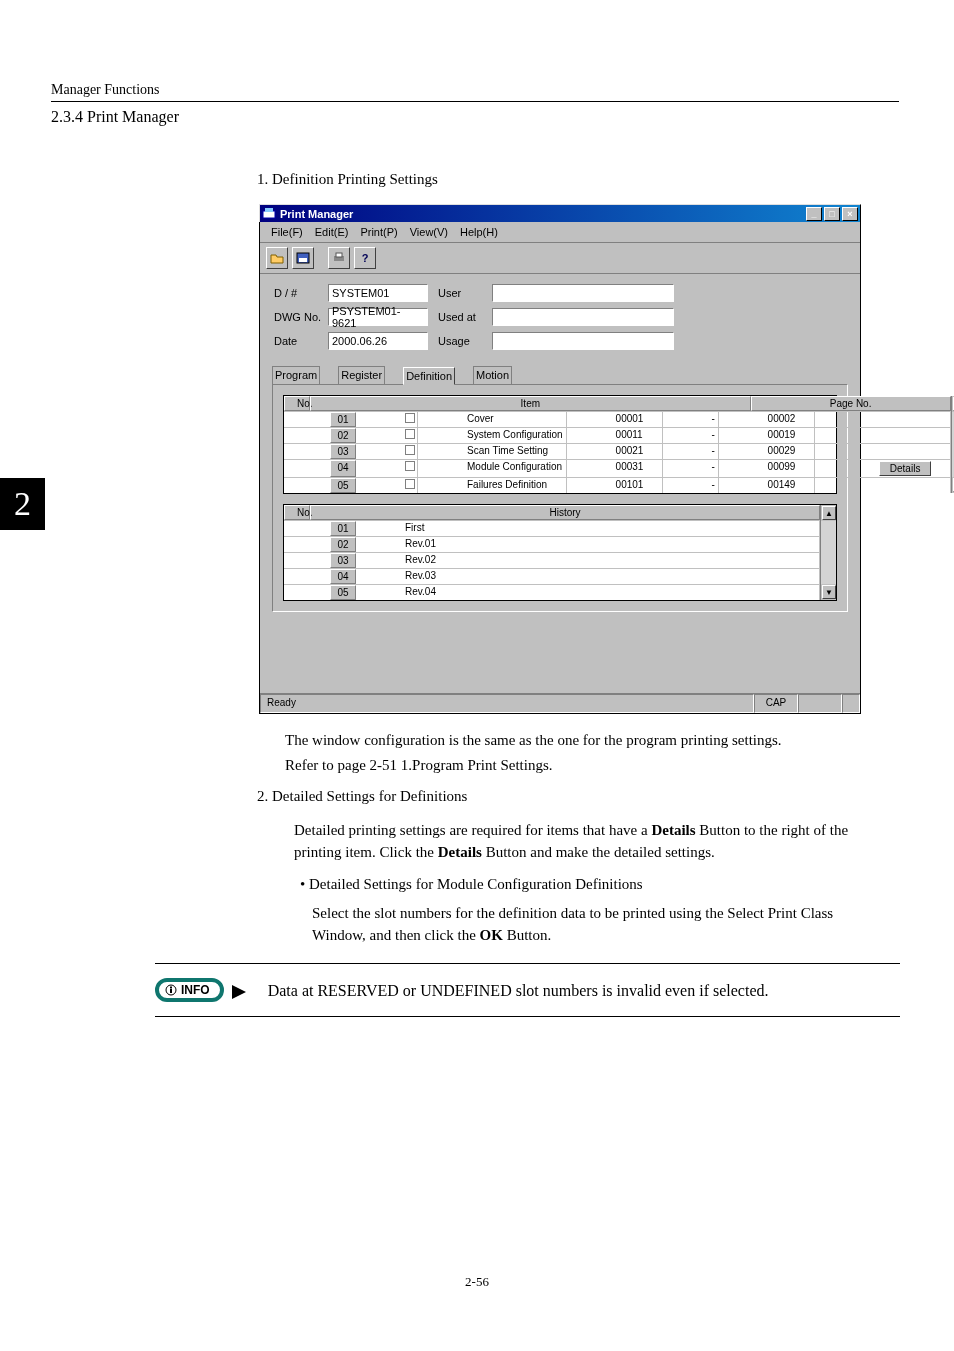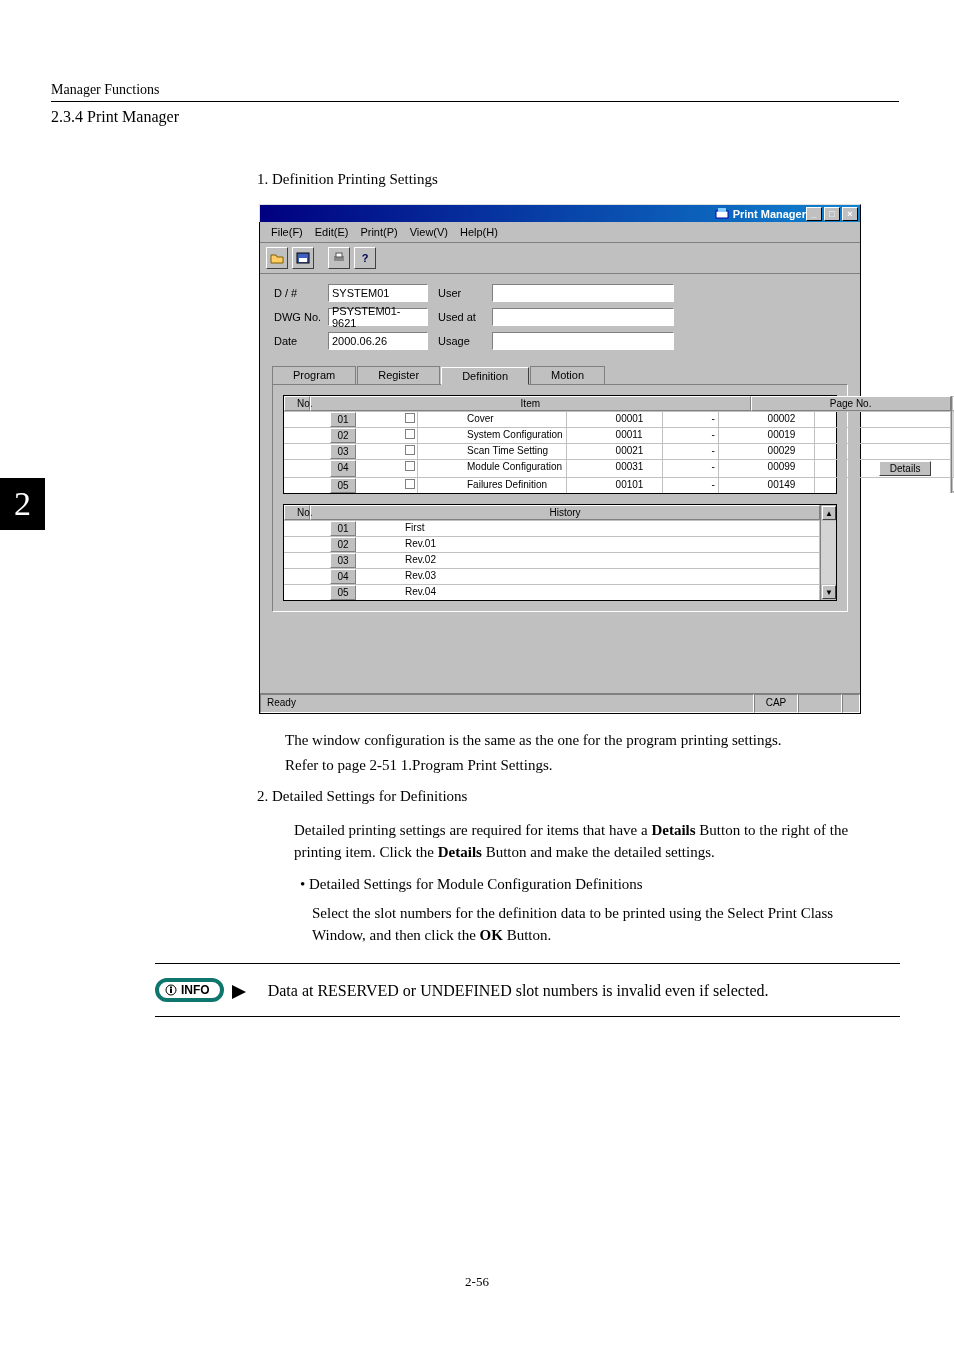--- a/index.html
+++ b/index.html
@@ -25,21 +25,21 @@
   .info-badge svg { margin-right:4px; }
   .info-arrow { display:inline-block; width:0; height:0; border-left:14px solid #000; border-top:7px solid transparent; border-bottom:7px solid transparent; vertical-align:middle; margin-left:4px; }
   .info-text { display:inline; margin-left:18px; font-size:16px; }
 
   .page-num { position:absolute; left:0; width:954px; top:1274px; text-align:center; font-size:13px; }
 
   
   .pm-window { position:absolute; left:259px; top:204px; width:602px; height:510px; font-family:"MS Sans Serif",Arial,sans-serif; font-size:11px; color:#000; }
 
   .pm-title { background:linear-gradient(to right,#000080,#1084d0); color:#fff; height:18px; display:flex; align-items:center; padding:0 2px; font-weight:bold; border-top:1px solid #dfdfdf; border-left:1px solid #dfdfdf; border-right:1px solid #000; }
-  .pm-title .title-left { display:flex; align-items:center; flex:1;justify-content:flex-end; }
+  .pm-title .title-left { display:flex; align-items:center; flex:1; }
   .pm-title .pm-icon { width:14px; height:14px; margin-right:4px; display:inline-block; }
   .win-btns { display:flex; gap:2px; }
   .win-btn { width:16px; height:14px; background:#c0c0c0; border:1px solid #fff; border-right-color:#000; border-bottom-color:#000; font-size:9px; display:flex; align-items:center; justify-content:center; font-family:Arial; font-weight:bold; }
 
   .pm-body { background:#c0c0c0; border:1px solid #000; border-top:none; padding:0; height:492px; display:flex; flex-direction:column; }
   .pm-menu { display:flex; gap:2px; padding:2px 6px; border-bottom:1px solid #808080; background:#c0c0c0; }
   .pm-menu span { padding:2px 5px; }
 
   .pm-tool { padding:4px 6px; display:flex; gap:4px; border-bottom:1px solid #808080; }
   .tbtn { width:22px; height:22px; background:#c0c0c0; border:1px solid #fff; border-right-color:#404040; border-bottom-color:#404040; display:flex; align-items:center; justify-content:center; }
@@ -47,21 +47,21 @@
 
   .pm-form { padding:10px 14px 6px; }
   .frow { display:flex; align-items:center; margin-bottom:6px; }
   .flab { width:54px; }
   .flab2 { width:64px; padding-left:10px; }
   .finput { height:18px; border:1px solid #808080; border-right-color:#fff; border-bottom-color:#fff; background:#fff; padding:0 3px; display:flex; align-items:center; width:100px; }
   .finput.wide { width:100px; }
   .fblank { width:182px; }
 
   .pm-tabs { display:flex; padding:0 12px; margin-top:4px; }
-  .tab { padding:2px 20px; background:#c0c0c0; border:1px solid #808080; border-bottom:none; margin-right:1px; font-size:11px; }
+  .tab { padding:2px 2px; background:#c0c0c0; border:1px solid #808080; border-bottom:none; margin-right:18px; font-size:11px; }
   .tab.sel { background:#c0c0c0; border:1px solid #fff; border-right-color:#404040; border-bottom:1px solid #c0c0c0; position:relative; top:1px; }
 
   .pm-pane { margin:0 12px 6px; border:1px solid #fff; border-left-color:#808080; border-top-color:#808080; padding:10px; background:#c0c0c0; }
 
   .grid { border:1px solid #000; background:#fff; position:relative; }
   .ghead { display:flex; background:#c0c0c0; }
   .gh { border:1px solid #fff; border-right-color:#808080; border-bottom-color:#808080; padding:1px 12px; text-align:center; font-size:10px; }
   .grow { display:flex; border-top:1px solid #c0c0c0; font-size:10px; }
   .gc { border-right:1px solid #c0c0c0; padding:1px 3px; overflow:hidden; white-space:nowrap;margin-left:46px; }
   .gc-no { width:26px; text-align:center; background:#c0c0c0; border:1px solid #fff; border-right-color:#808080; border-bottom-color:#808080; }

